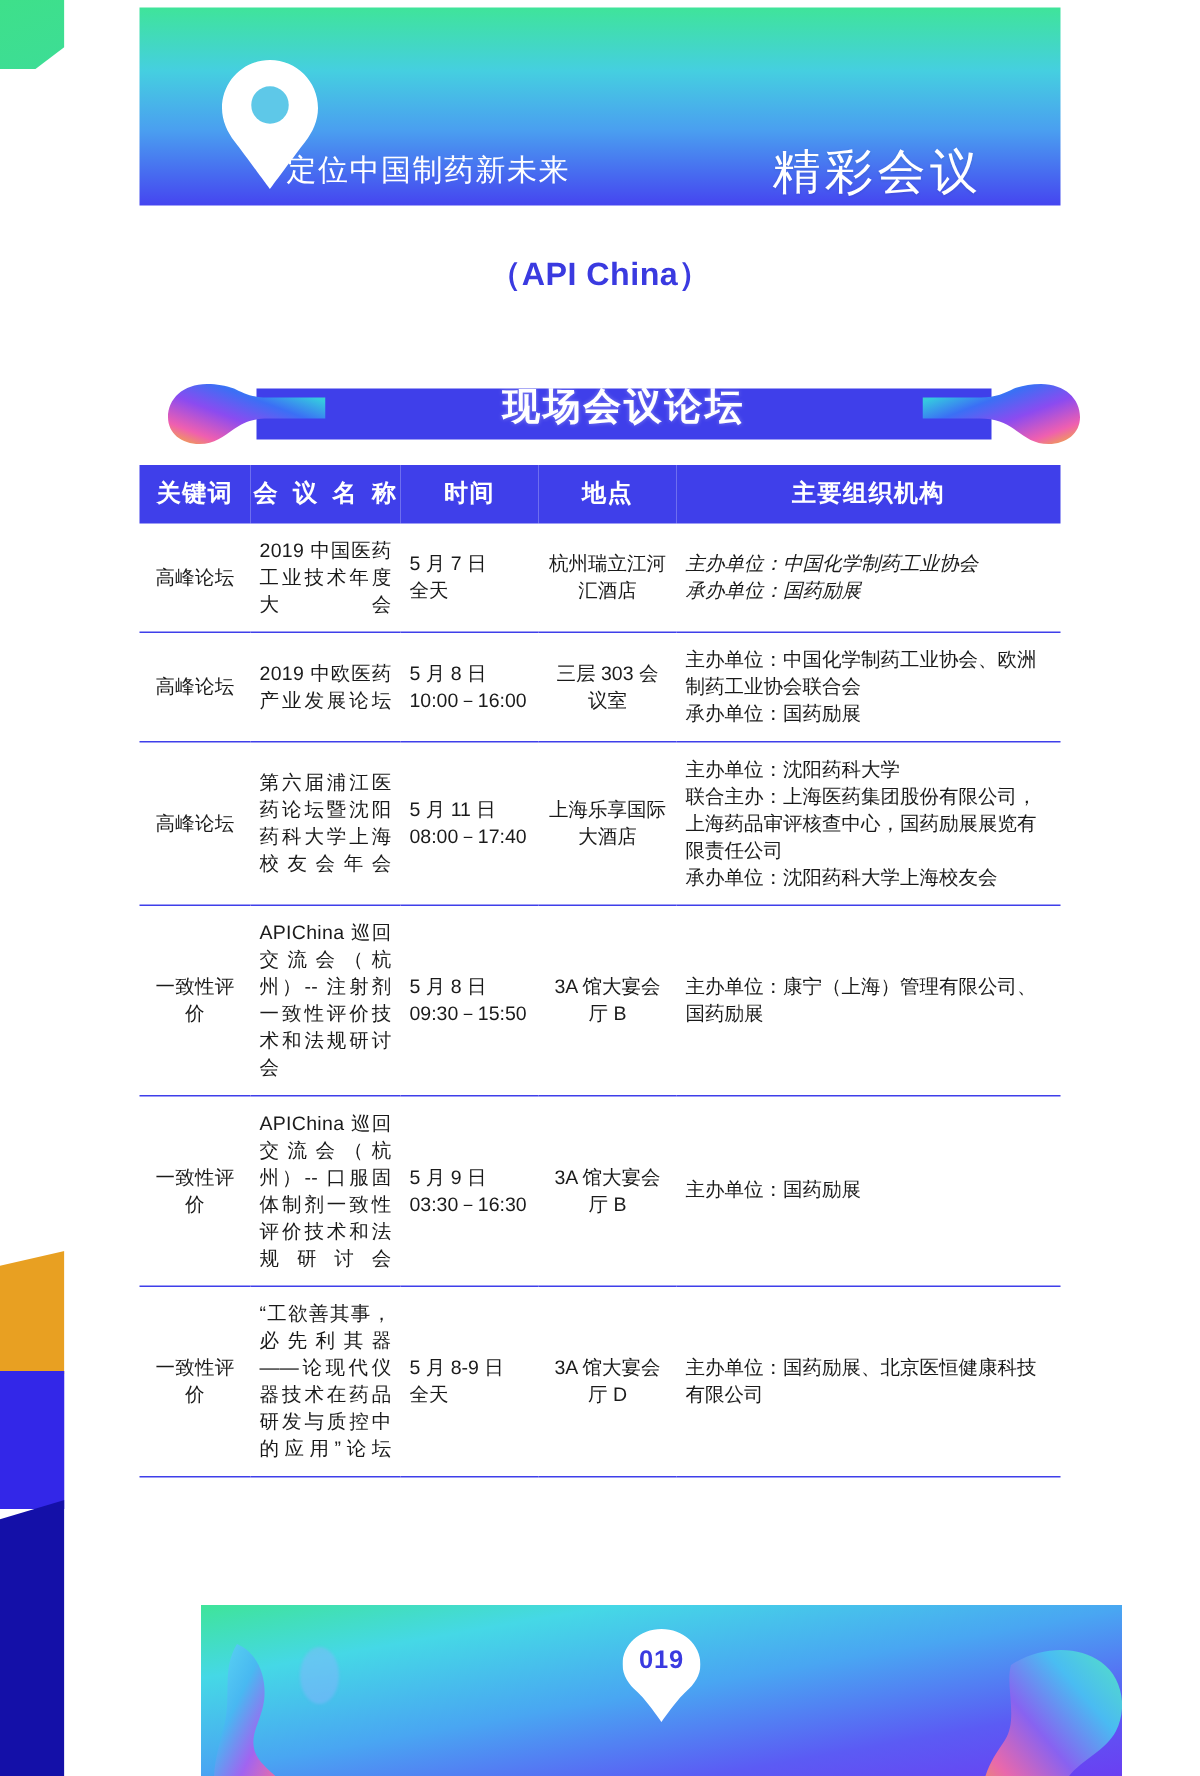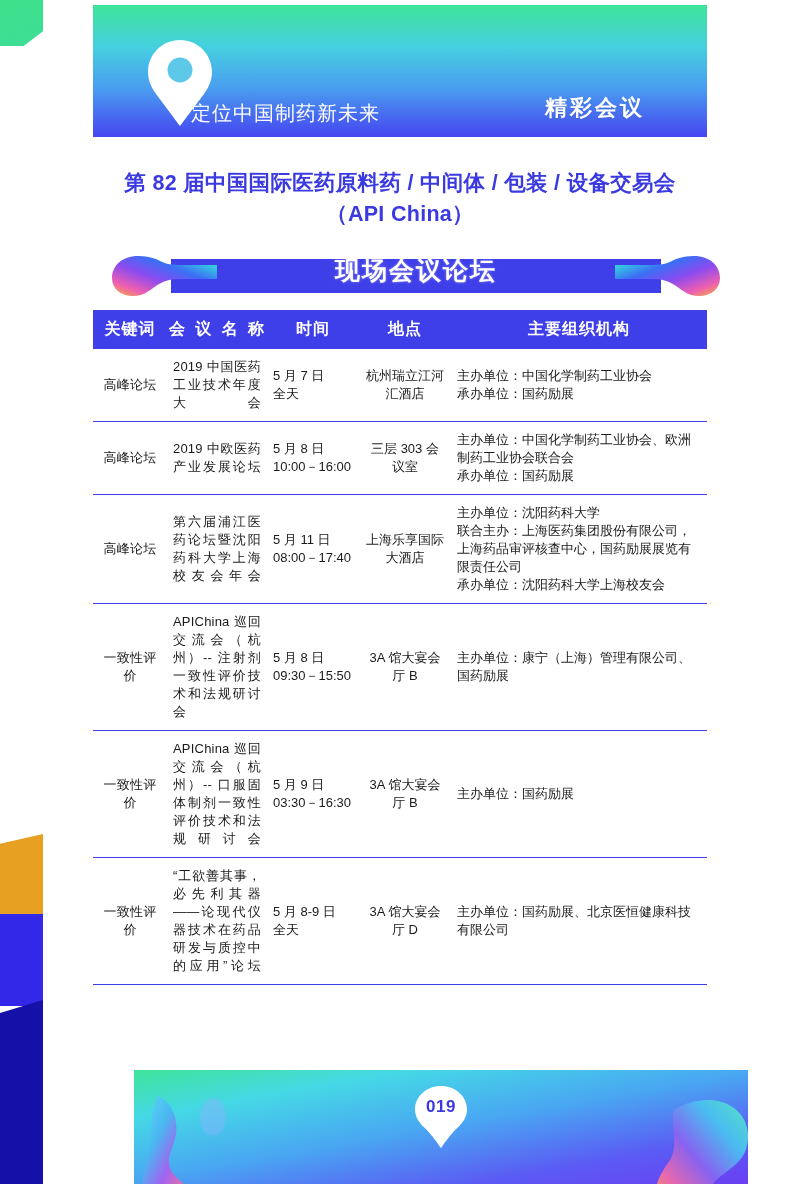--- a/index.html
+++ b/index.html
@@ -46,22 +46,22 @@
   .pin-icon{
     position:absolute; left:55px; top:35px; width:64px; height:86px;
   }
   .pin-icon svg{ display:block; width:64px; height:86px; }
   .banner-slogan{
     position:absolute; left:98px; top:95px;
     color:#ffffff; font-size:20px; letter-spacing:1px;
     font-weight:400; white-space:nowrap;
   }
   .banner-title{
-    position:absolute; right:62px; top:88px;
-    color:#ffffff; font-size:22px; font-weight:bold;
+    position:absolute; right:52px; top:88px;
+    color:#ffffff; font-size:32px; font-weight:normal;
     letter-spacing:3px; white-space:nowrap;
     text-shadow:0 1px 2px rgba(0,0,0,.10);
   }
 
   
   .main-heading{
     position:absolute; left:60px; top:168px; width:680px;
     text-align:center; color:#3a3ae0;
     font-size:21.5px; font-weight:bold; line-height:31px;
     letter-spacing:.3px;
@@ -163,21 +163,20 @@
       <svg viewBox="0 0 64 86" xmlns="http://www.w3.org/2000/svg">
         <path d="M32 0C14.3 0 0 14.3 0 32c0 8.6 3.6 16 8.4 22.4C15.2 63.3 32 86 32 86s16.8-22.7 23.6-31.6C60.4 48 64 40.6 64 32 64 14.3 49.7 0 32 0z" fill="#ffffff"></path>
         <circle cx="32" cy="30" r="12.5" fill="#5ec8e8"></circle>
       </svg>
     </div>
     <div class="banner-slogan">定位中国制药新未来</div>
     <div class="banner-title">精彩会议</div>
   </div>
 
   <div class="main-heading">
-    <span>第 82 届中国国际医药原料药 / 中间体 / 包装 / 设备交易会</span>
     <span class="line2">（API China）</span>
   </div>
 
   <div class="section-banner">
     <div class="section-bar"></div>
 
     <div class="blob blob-left">
       <svg viewBox="0 0 105 48" xmlns="http://www.w3.org/2000/svg">
         <defs>
           <linearGradient id="gL" x1="0%" y1="100%" x2="100%" y2="0%">
@@ -222,21 +221,21 @@
         <th class="c-org" style="white-space: pre-line;">主要组织机构</th>
       </tr>
     </thead>
     <tbody>
       <tr>
         <td class="c-key" style="white-space: pre-line;">高峰论坛</td>
         <td class="c-name" style="white-space: pre-line;">2019 中国医药工业技术年度大会</td>
         <td class="c-time" style="white-space: pre-line;">5 月 7 日
 全天</td>
         <td class="c-place" style="white-space: pre-line;">杭州瑞立江河汇酒店</td>
-        <td class="c-org" style="white-space: pre-line;">主办单位：中国化学制药工业协会
+        <td class="c-org" style="white-space: pre-line; font-style: italic;">主办单位：中国化学制药工业协会
 承办单位：国药励展</td>
       </tr>
       <tr>
         <td class="c-key" style="white-space: pre-line;">高峰论坛</td>
         <td class="c-name" style="white-space: pre-line;">2019 中欧医药产业发展论坛</td>
         <td class="c-time" style="white-space: pre-line;">5 月 8 日
 10:00－16:00</td>
         <td class="c-place" style="white-space: pre-line;">三层 303 会议室</td>
         <td class="c-org" style="white-space: pre-line;">主办单位：中国化学制药工业协会、欧洲制药工业协会联合会
 承办单位：国药励展</td>
@@ -258,21 +257,21 @@
 09:30－15:50</td>
         <td class="c-place" style="white-space: pre-line;">3A 馆大宴会厅 B</td>
         <td class="c-org" style="white-space: pre-line;">主办单位：康宁（上海）管理有限公司、国药励展</td>
       </tr>
       <tr>
         <td class="c-key" style="white-space: pre-line;">一致性评价</td>
         <td class="c-name" style="white-space: pre-line;">APIChina 巡回交流会（杭州）-- 口服固体制剂一致性评价技术和法规研讨会</td>
         <td class="c-time" style="white-space: pre-line;">5 月 9 日
 03:30－16:30</td>
         <td class="c-place" style="white-space: pre-line;">3A 馆大宴会厅 B</td>
-        <td class="c-org" style="white-space: pre-line;">主办单位：国药励展</td>
+        <td class="c-org" style="white-space: pre-line; font-family: Liberation Mono, monospace;">主办单位：国药励展</td>
       </tr>
       <tr>
         <td class="c-key" style="white-space: pre-line;">一致性评价</td>
         <td class="c-name" style="white-space: pre-line;">“工欲善其事，必先利其器——论现代仪器技术在药品研发与质控中的应用”论坛</td>
         <td class="c-time" style="white-space: pre-line;">5 月 8-9 日
 全天</td>
         <td class="c-place" style="white-space: pre-line;">3A 馆大宴会厅 D</td>
         <td class="c-org" style="white-space: pre-line;">主办单位：国药励展、北京医恒健康科技有限公司</td>
       </tr>
     </tbody>

